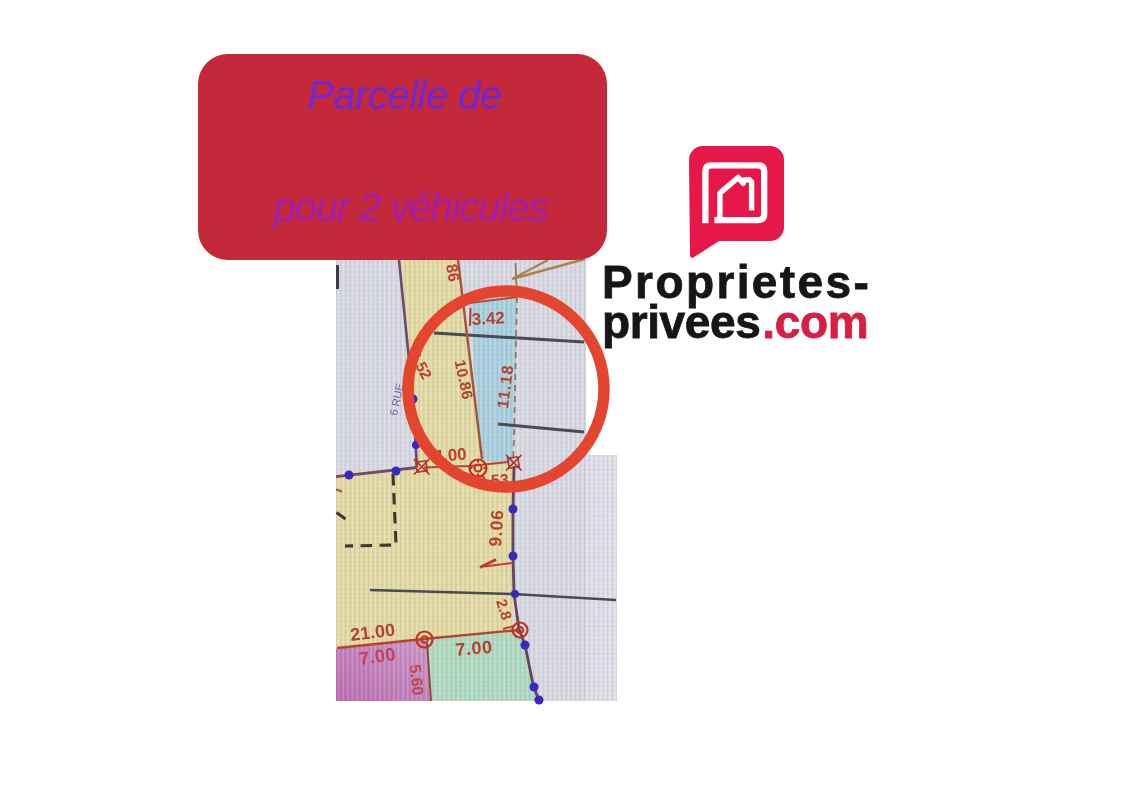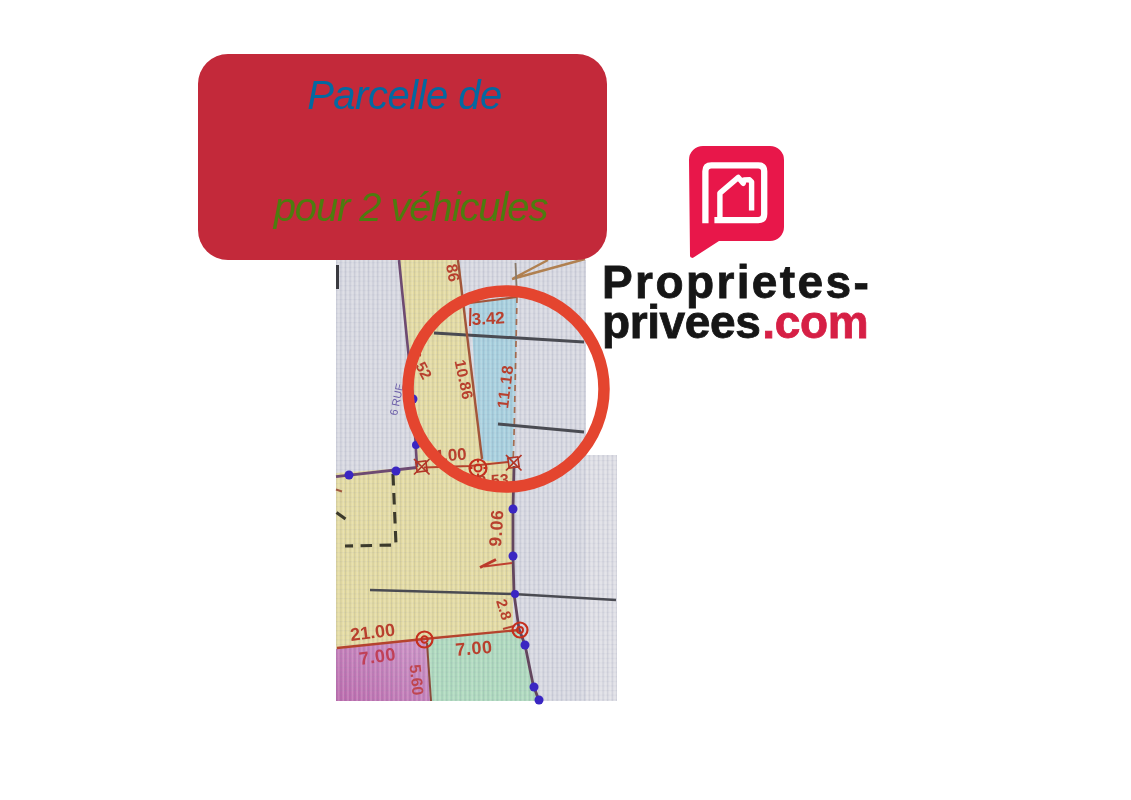--- a/index.html
+++ b/index.html
@@ -152,24 +152,24 @@
     <text x="397" y="416" font-size="11" fill="#5a4aa0" opacity="0.85" font-family="Liberation Sans, sans-serif" transform="rotate(-78 397 416)">6 RUE</text>
 
   </svg>
 
   <svg class="abs" style="left:395px;top:278px;" width="222" height="222" viewBox="395 278 222 222">
     <circle cx="506" cy="389" r="98" fill="none" stroke="#e4452f" stroke-width="11.5"></circle>
   </svg>
 
   <div class="abs" style="left:198px;top:54px;width:409px;height:206px;border-radius:30px;background:#c3293a;"></div>
 
-  <div class="abs" style="left:200px;top:73px;width:409px;text-align:center;font-style:italic;color:#0369a1;font-size:40px;letter-spacing:-0.5px;">Parcelle de</div>
+  <div class="abs" style="left:200px;top:73px;width:409px;text-align:center;font-style:italic;color:#6d28d9;font-size:40px;letter-spacing:-0.5px;">Parcelle de</div>
 
 
-  <div class="abs" style="left:206px;top:185px;width:409px;text-align:center;font-style:italic;color:#4d7c0f;font-size:40px;letter-spacing:-1.1px;">pour 2 véhicules</div>
+  <div class="abs" style="left:206px;top:185px;width:409px;text-align:center;font-style:italic;color:#a21caf;font-size:40px;letter-spacing:-1.1px;">pour 2 véhicules</div>
 
   <svg class="abs" style="left:685px;top:142px;" width="104" height="122" viewBox="685 142 104 122">
 
     <path d="M689,160 a14,14 0 0 1 14,-14 h67 a14,14 0 0 1 14,14 v67 a14,14 0 0 1 -14,14 h-51 l-25.5,16.5 c-1.6,1 -3.5,-0.1 -3.5,-1.9 Z" fill="#e8174a"></path>
 
     <path d="M705.4,223.3 L705.4,171.3 Q705.4,165.3 711.4,165.3 L758.2,165.3 Q764.2,165.3 764.2,171.3 L764.2,214.1 Q764.2,220.1 758.2,220.1 L714.4,220.1" fill="none" stroke="#ffffff" stroke-width="6.3"></path>
 
     <path d="M719.9,217.5 L719.9,193.1 L738.3,177.4 L743.2,183.3 L744,179.9 L749.6,179.8 L751.6,181.8 L751.6,210.4" fill="none" stroke="#ffffff" stroke-width="5.4" stroke-linejoin="round"></path>
   </svg>
 

